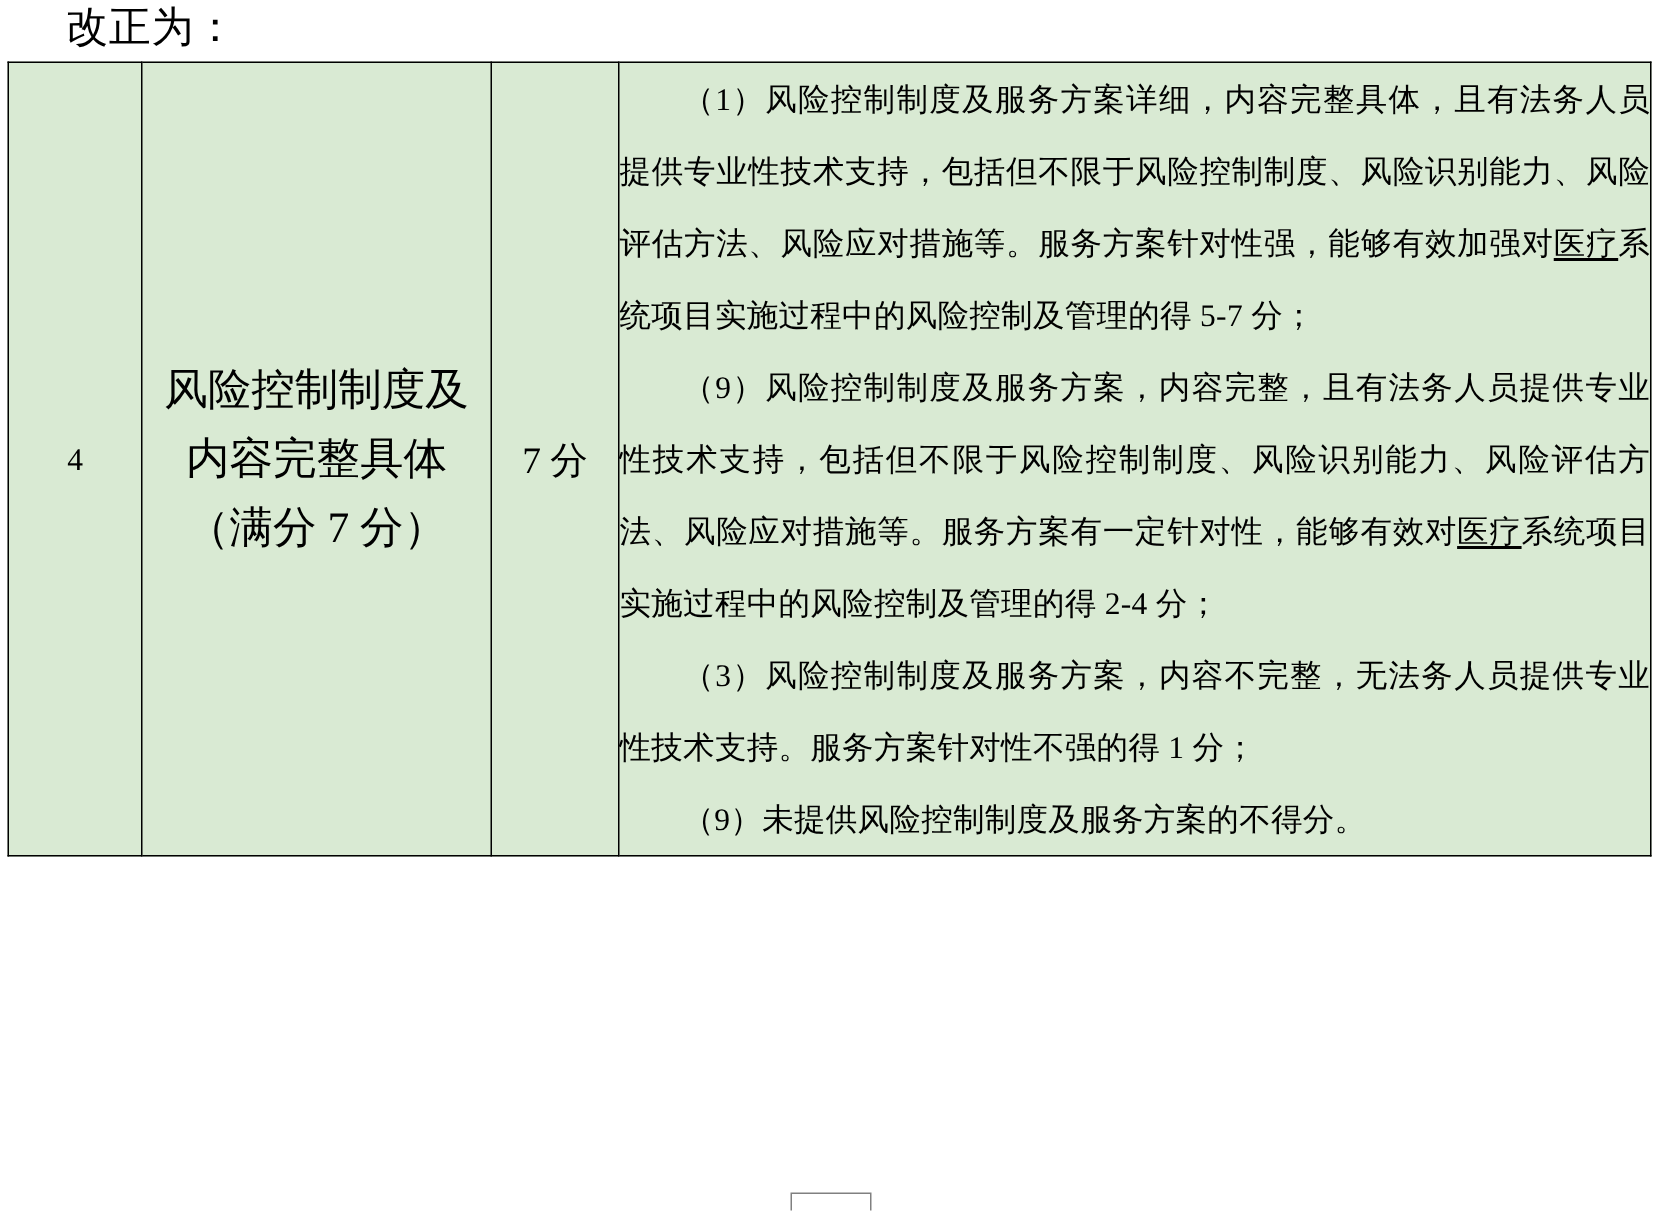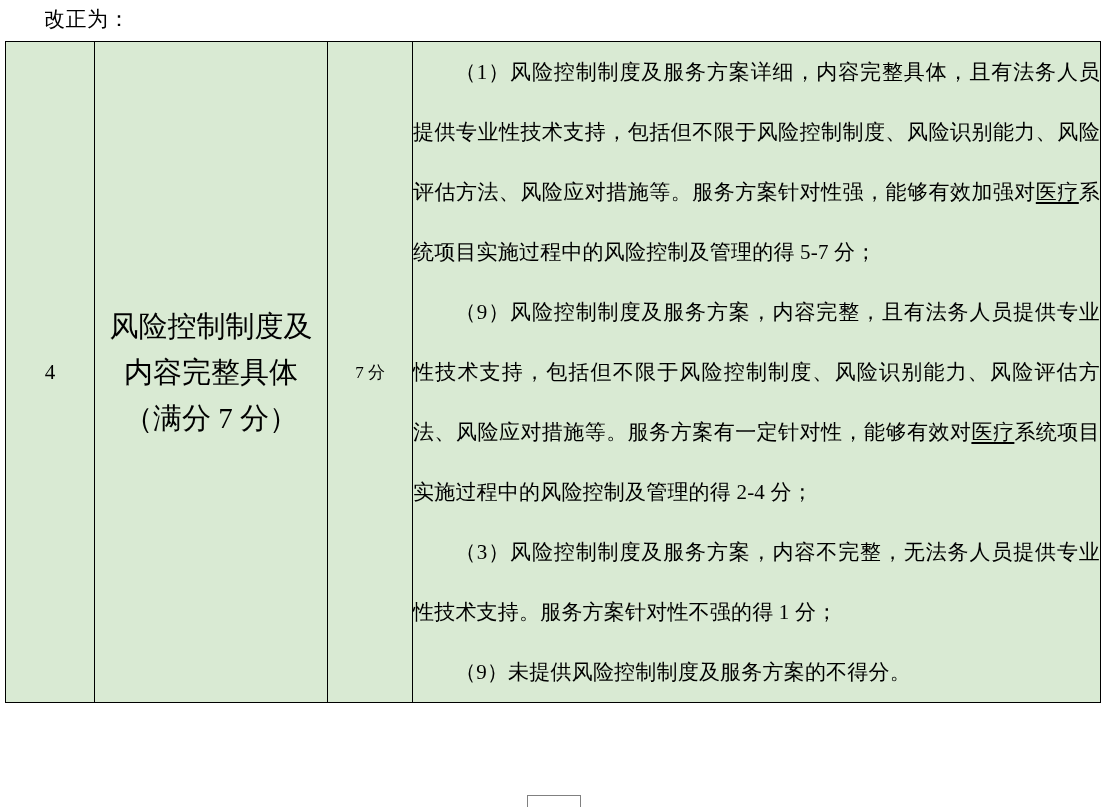--- a/index.html
+++ b/index.html
@@ -17,21 +17,21 @@
   }
   .page {
     position: relative;
     width: 1111px;
     height: 807px;
   }
   .intro {
     position: absolute;
     left: 44px;
     top: 2px;
-    font-size: 21px;
+    font-size: 28px;
     line-height: 34px;
     letter-spacing: 0.5px;
   }
   table.score-table {
     position: absolute;
     left: 5px;
     top: 41px;
     width: 1096px;
     border-collapse: collapse;
     table-layout: fixed;
@@ -51,30 +51,30 @@
   td.col-item {
     width: 232px;
     text-align: center;
     font-size: 29px;
     line-height: 46px;
     padding: 0 10px;
   }
   td.col-score {
     width: 84px;
     text-align: center;
-    font-size: 17px;
+    font-size: 25px;
   }
   td.col-criteria {
     text-align: left;
     padding: 10px 18px 10px 14px;
     vertical-align: top;
   }
   .crit-para {
     font-size: 21px;
-    line-height: 60px;
+    line-height: 48px;
     text-align: justify;
     text-justify: inter-ideograph;
     margin: 0;
     text-indent: 2em;
     letter-spacing: 0.2px;
   }
   .u {
     text-decoration: underline;
     text-underline-offset: 3px;
   }

